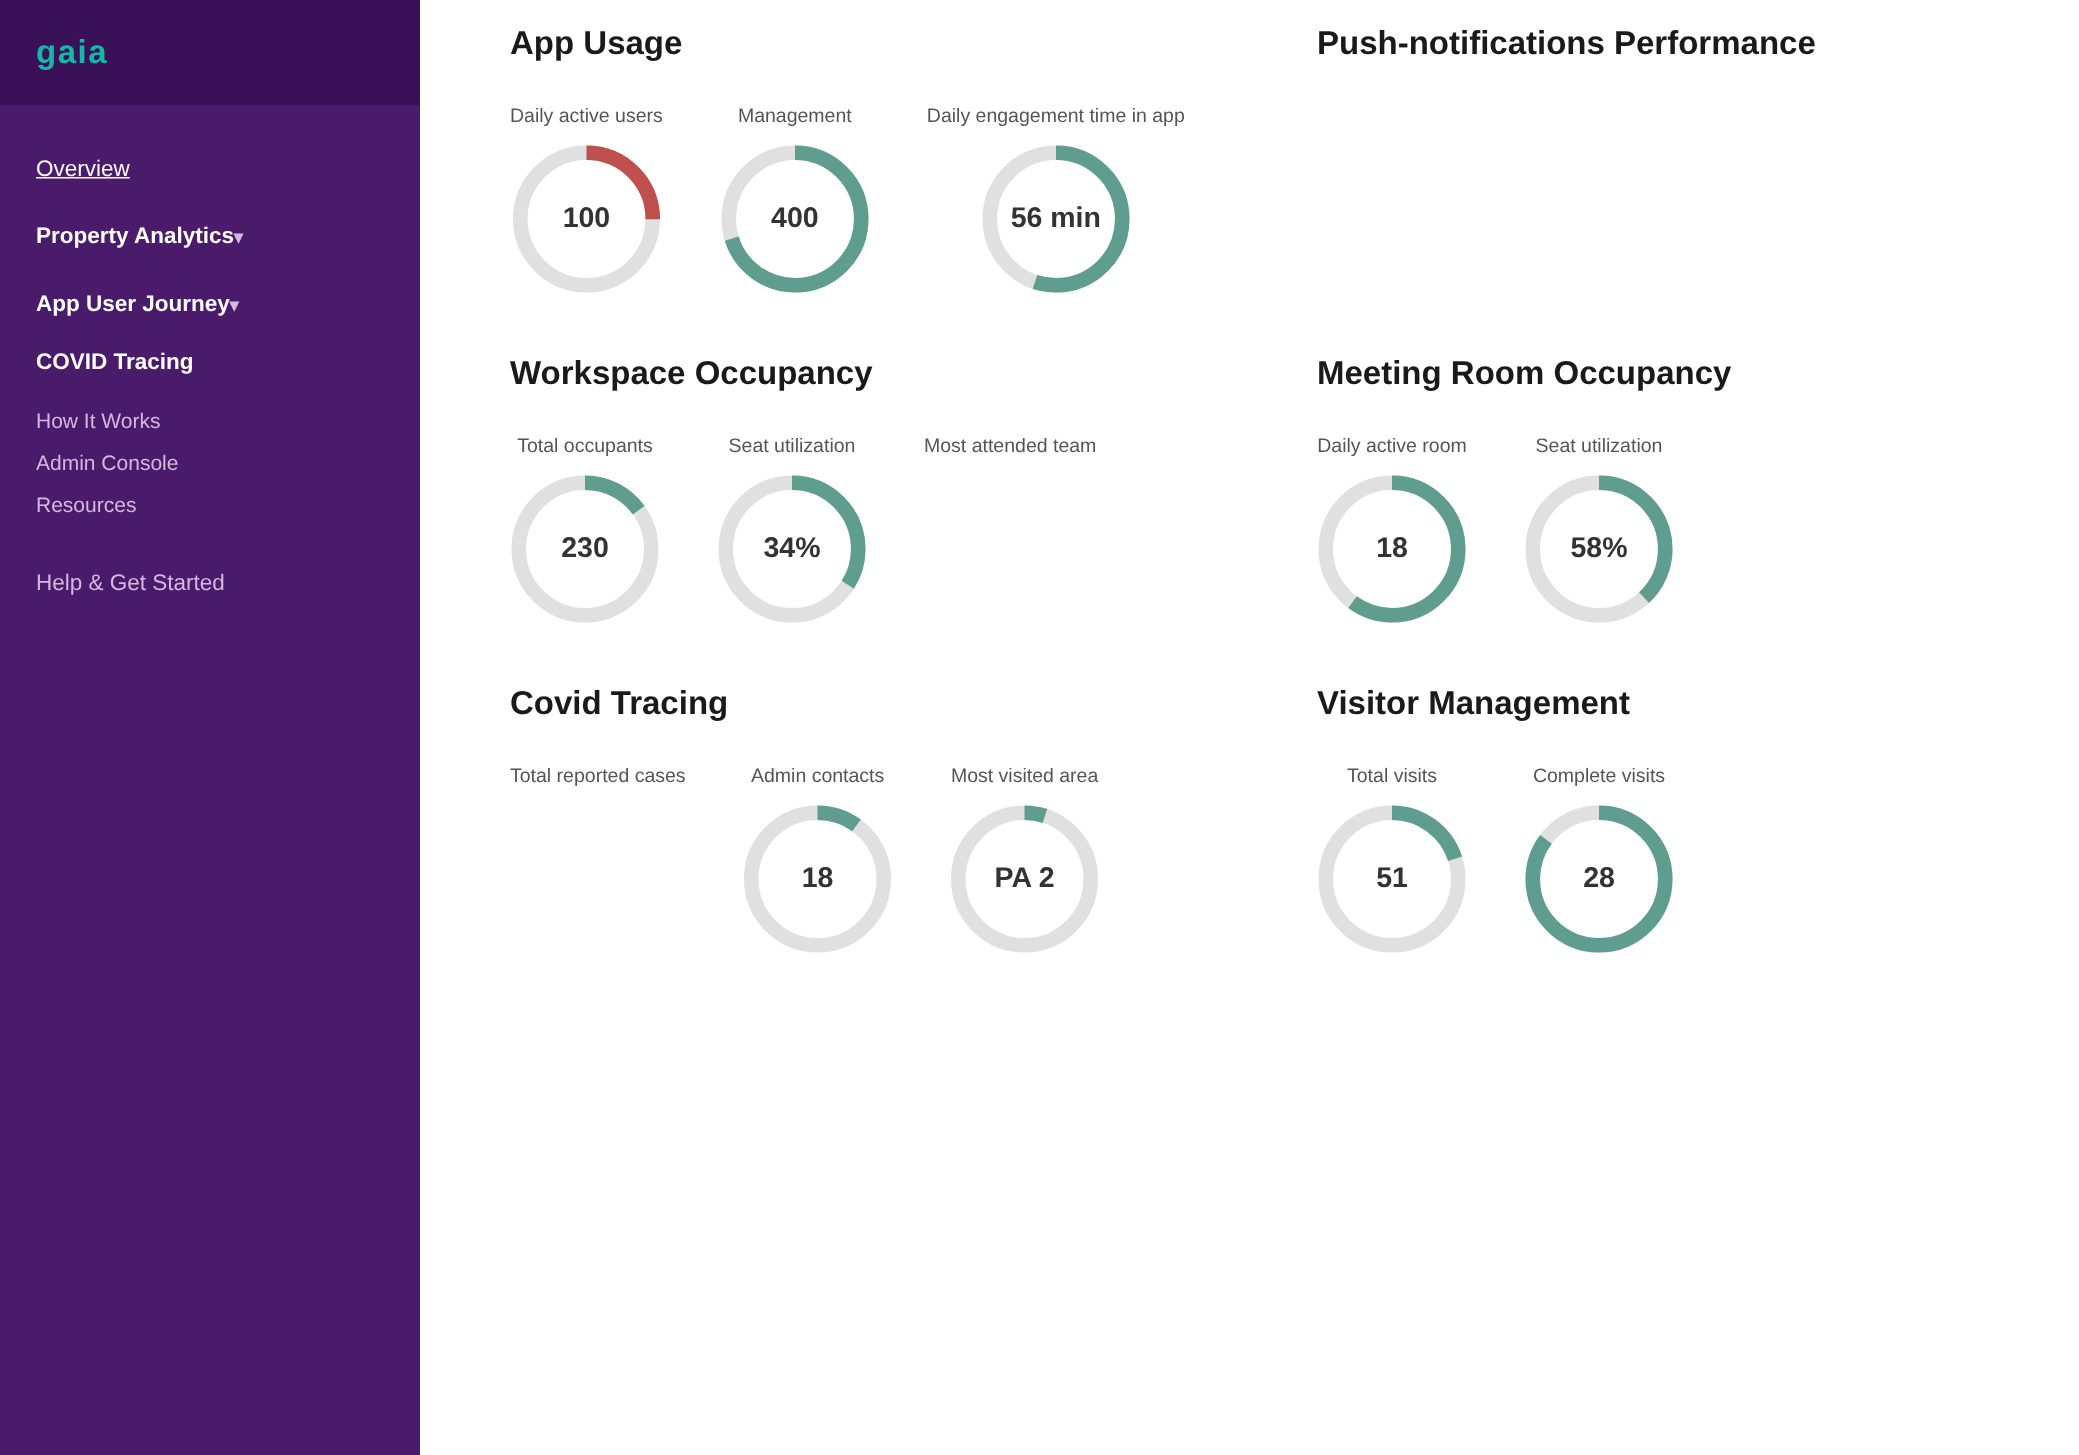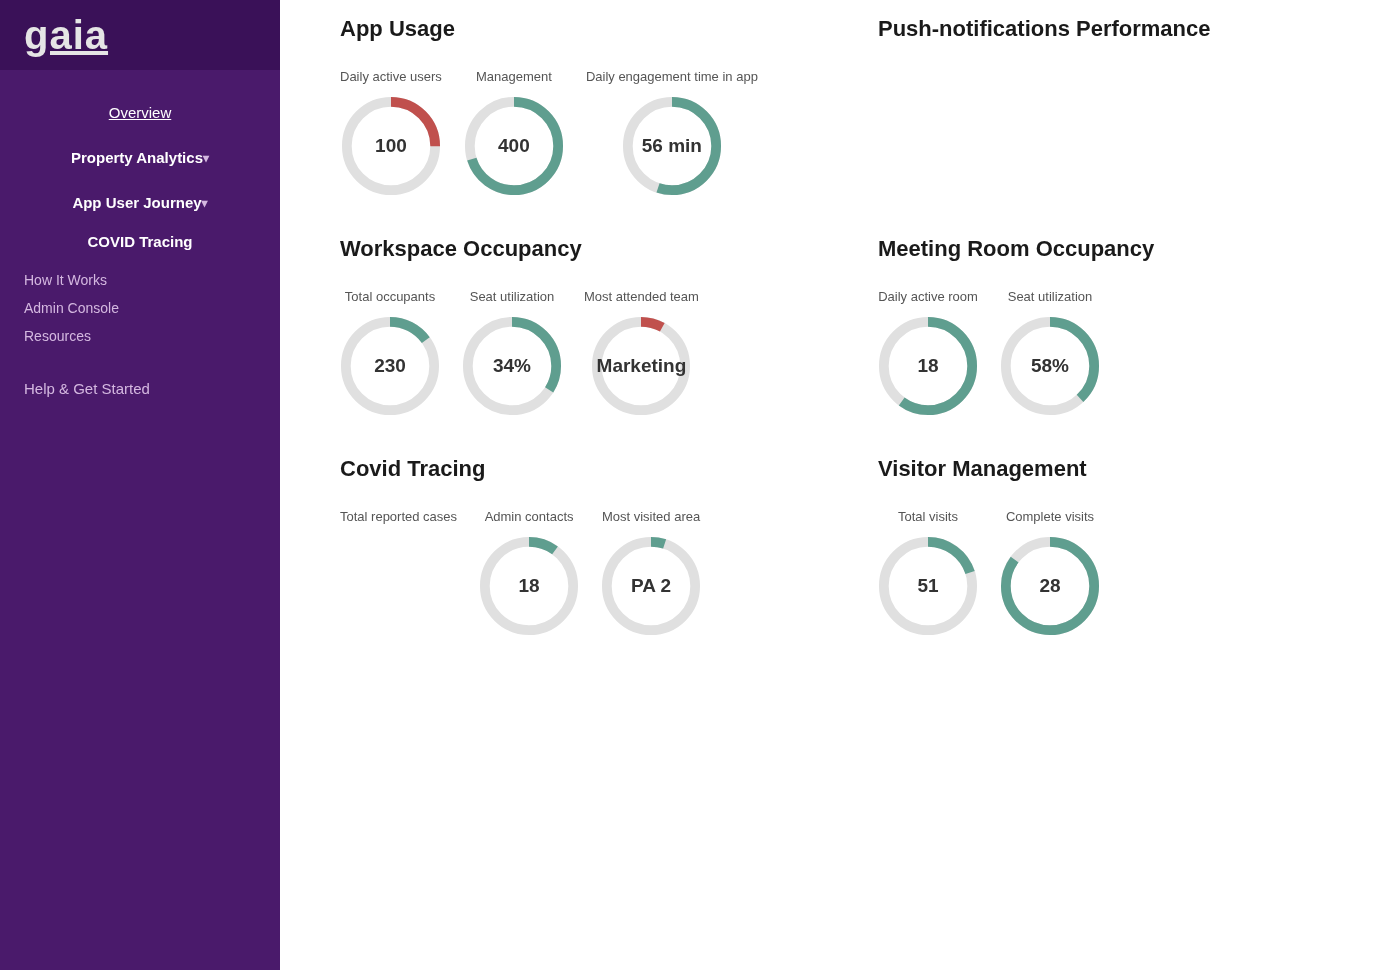--- a/index.html
+++ b/index.html
@@ -16,37 +16,36 @@
       padding: 0;
     }
     #sidebar-header {
       background-color: #3a1158;
       padding: 20px 24px 20px 24px;
       height: 70px;
       display: flex;
       align-items: center;
     }
     .logo-text {
-      font-size: 40px;
-      font-weight: bold;
-      color: #e5e5e5;
+      font-size: 22px;
+      font-weight: bold;
+      color: #14b8a6;
       letter-spacing: 1px;
-      text-decoration: underline;
     }
     #sidebar-nav {
       padding: 20px 0;
       flex: 1;
     }
     .nav-item {
       padding: 14px 24px;
       cursor: pointer;
       font-size: 15px;
       display: flex;
       align-items: center;
-      justify-content: center;
+      justify-content: flex-start;
     }
     .nav-item.overview {
       text-decoration: underline;
       font-weight: normal;
       color: white;
     }
     .nav-item.bold {
       font-weight: bold;
       color: white;
     }
@@ -130,21 +129,21 @@
       transform: translate(-50%, -50%);
       font-size: 19px;
       font-weight: bold;
       color: #333;
       text-align: center;
       white-space: nowrap;
     }
 
     .metrics-row {
       display: flex;
-      gap: 22px;
+      gap: 38px;
       margin-top: 10px;
     }
 
     .section-block {
       margin-bottom: 40px;
     }
   </style>
 </head>
 <body>
 
@@ -243,27 +242,20 @@
             <svg viewBox="0 0 36 36">
               <circle cx="18" cy="18" r="15.9" fill="none" stroke="#e0e0e0" stroke-width="3.5"></circle>
               <circle cx="18" cy="18" r="15.9" fill="none" stroke="#5f9e8f" stroke-width="3.5" stroke-dasharray="34 66" stroke-dashoffset="0"></circle>
             </svg>
             <div class="donut-center">34%</div>
           </div>
         </div>
 
         <div class="metric-item">
           <div class="metric-label">Most attended team</div>
-          <div class="donut-wrapper">
-            <svg viewBox="0 0 36 36">
-              <circle cx="18" cy="18" r="15.9" fill="none" stroke="#e0e0e0" stroke-width="3.5"></circle>
-              <circle cx="18" cy="18" r="15.9" fill="none" stroke="#c0504d" stroke-width="3.5" stroke-dasharray="8 92" stroke-dashoffset="0"></circle>
-            </svg>
-            <div class="donut-center">Marketing</div>
-          </div>
         </div>
       </div>
     </div>
 
     <div class="section-block">
       <div class="section-title">Meeting Room Occupancy</div>
       <div class="metrics-row">
 
         <div class="metric-item">
           <div class="metric-label">Daily active room</div>

